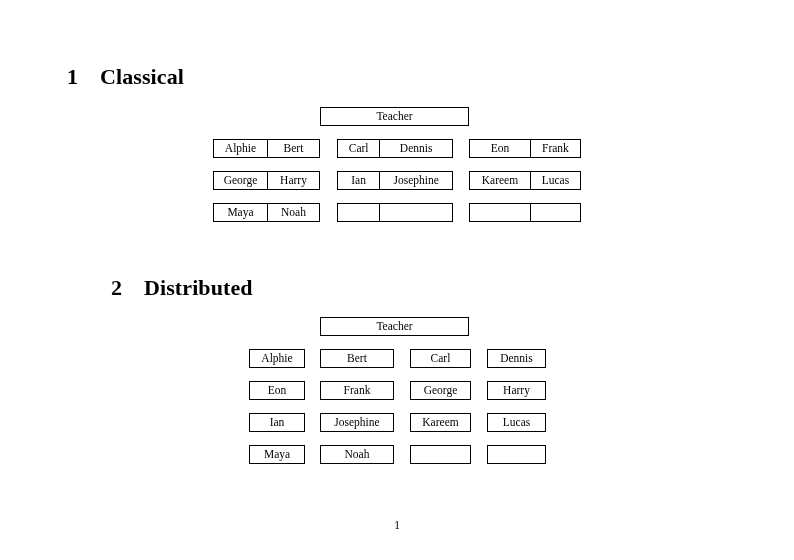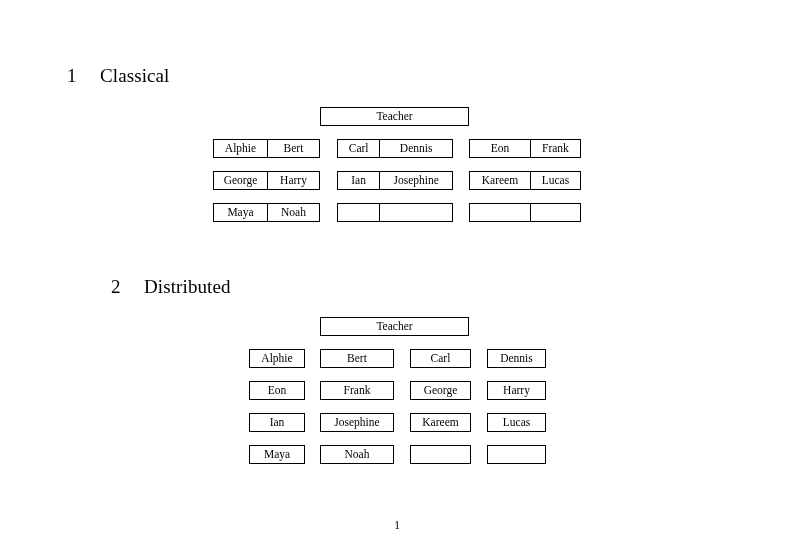--- a/index.html
+++ b/index.html
@@ -19,22 +19,22 @@
 
   .page {
     position: absolute;
     inset: 0;
     background: #ffffff;
   }
 
   
   .section-heading {
     position: absolute;
-    font-weight: normal;
-    font-size: 19px;
+    font-weight: bold;
+    font-size: 22px;
     letter-spacing: 0.1px;
     white-space: nowrap;
     line-height: 1;
   }
   .section-heading .sec-num {
     display: inline-block;
     width: 33px;
   }
   .section-heading .sec-title {
     display: inline-block;

